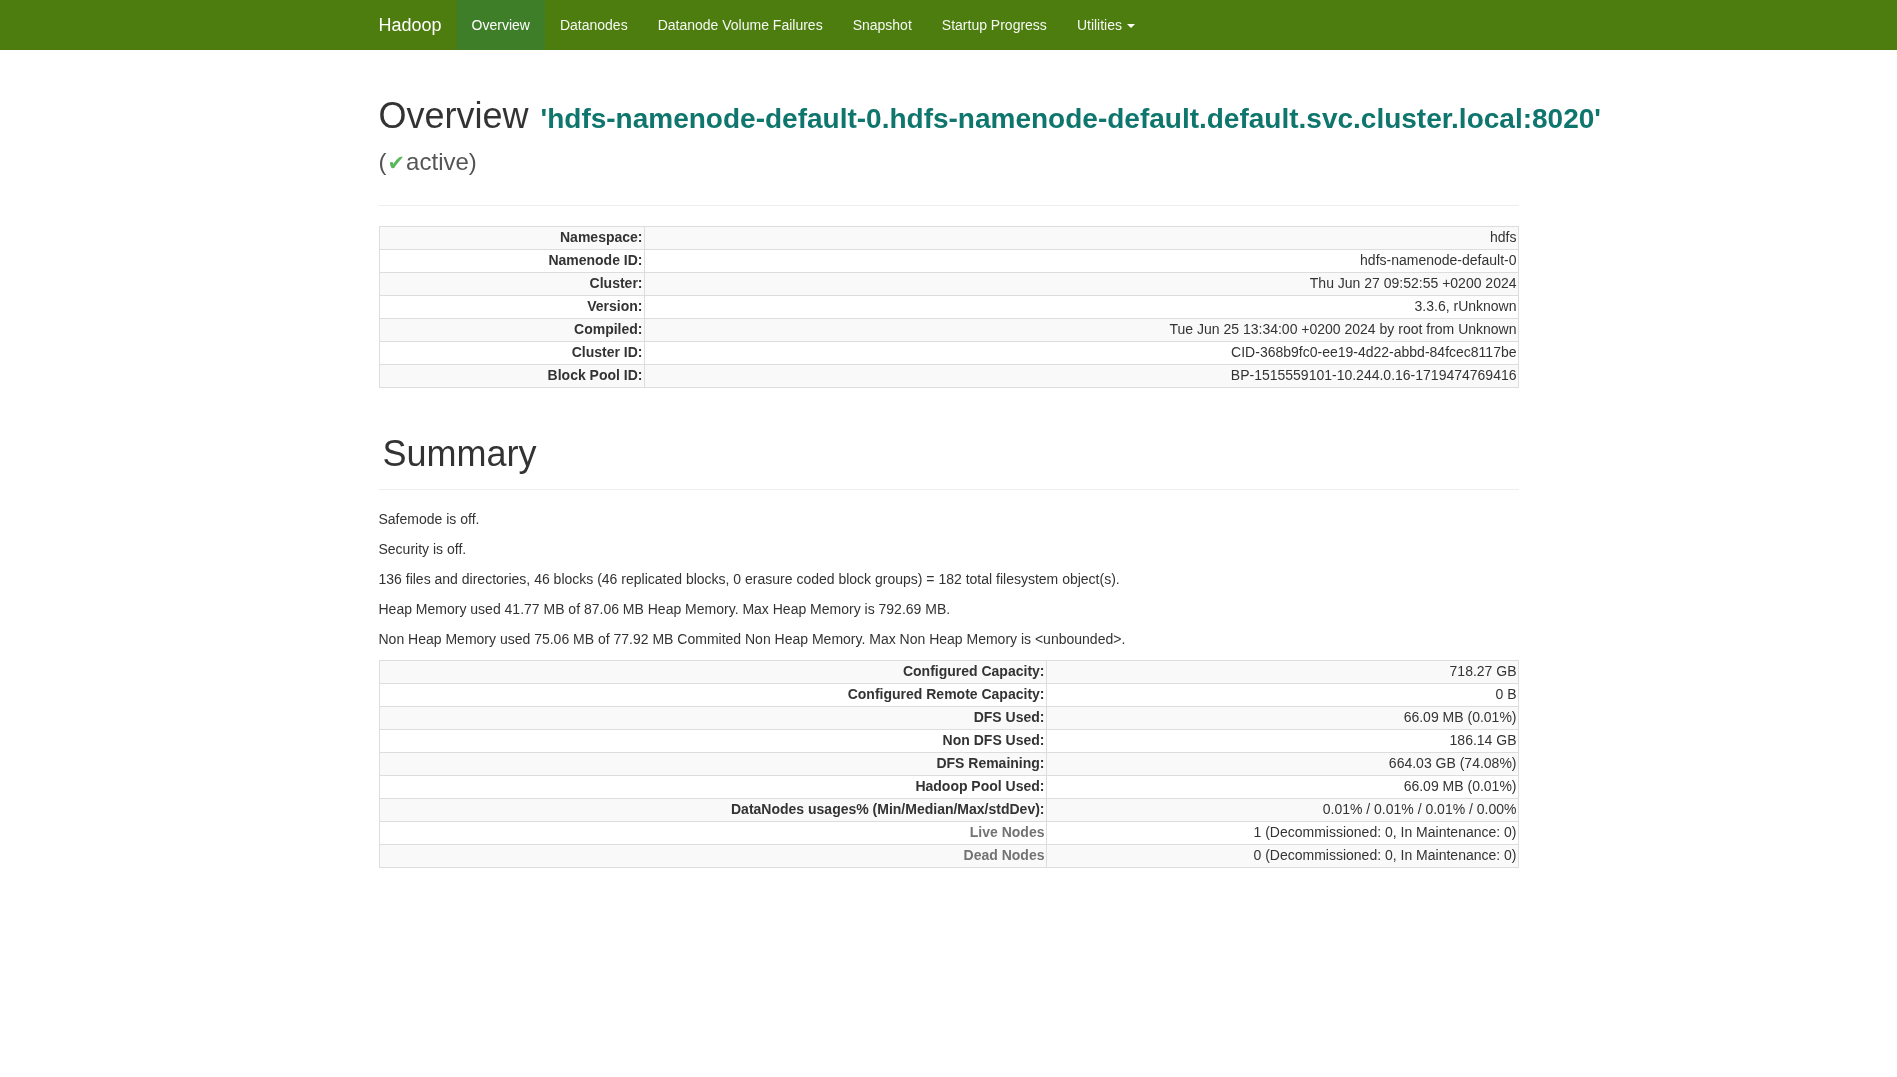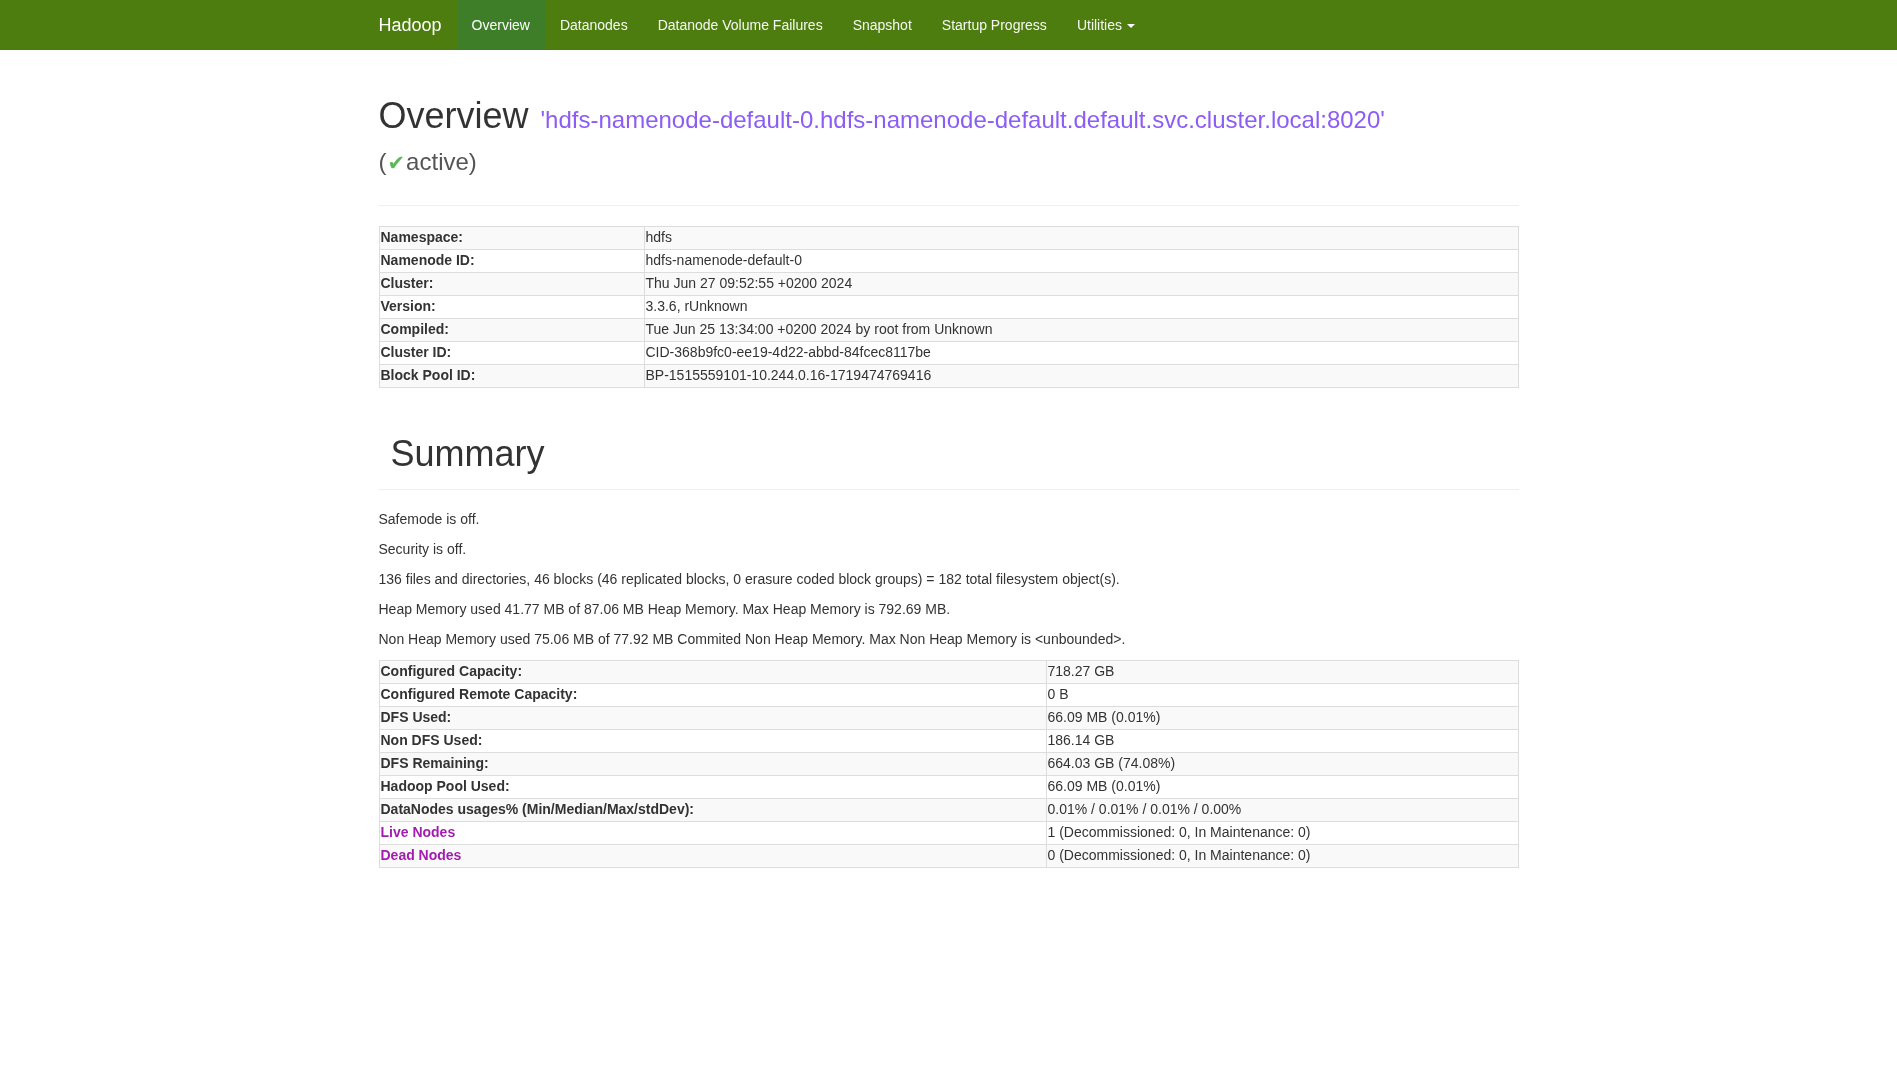--- a/index.html
+++ b/index.html
@@ -81,37 +81,37 @@
   }
   .h1-line {
     margin: 20px 0 0;
     display: flex;
     align-items: baseline;
     gap: 12px;
     white-space: nowrap;
     font-weight: 400;
   }
   .h1-line .title { font-size: 36px; color: #333; }
-  .h1-line .subtitle { font-size: 24px; color: #8b5cf6; font-weight: 400; }
+  .h1-line .subtitle { font-size: 28px; color: #0f766e; font-weight: 700; }
   .status-line {
     margin: 4px 0 16px;
     font-size: 24px;
     color: #555;
   }
   .status-line .check {
     color: #5cb85c;
     font-size: 21px;
     padding: 0 1px;
   }
 
   
   .section-heading {
     font-size: 36px;
     font-weight: 400;
-    margin: 40px 12px 10px;
+    margin: 40px 4px 10px;
     color: #333;
   }
   hr.divider {
     border: 0;
     border-top: 1px solid #eee;
     margin: 10px 0 20px;
   }
 
   
   p.info-line { margin: 0 0 10px; }
@@ -120,29 +120,29 @@
   table.table {
     width: 100%;
     border-collapse: collapse;
     margin-bottom: 20px;
     border: 1px solid #ddd;
     background: #fff;
   }
   table.table th, table.table td {
     line-height: 1.42857;
     border: 1px solid #ddd;
-    text-align: left;
+    text-align: right;
     vertical-align: middle;
     font-size: 14px;
   }
   table.table th { font-weight: bold; color: #333; }
   table.table-striped tbody tr:nth-child(odd) { background-color: #f9f9f9; }
   table.t1 th { width: 262px; }
   table.t2 th { width: 664px; }
-  a.node-link { color: #a21caf; font-weight: bold; }
+  a.node-link { color: #737373; font-weight: bold; }
 </style>
 </head>
 <body>
 
 <nav class="navbar">
   <div class="container navbar-inner">
     <a href="#" class="navbar-brand">Hadoop</a>
     <ul class="navbar-nav">
       <li class="active">
           <a href="#">Overview</a>

